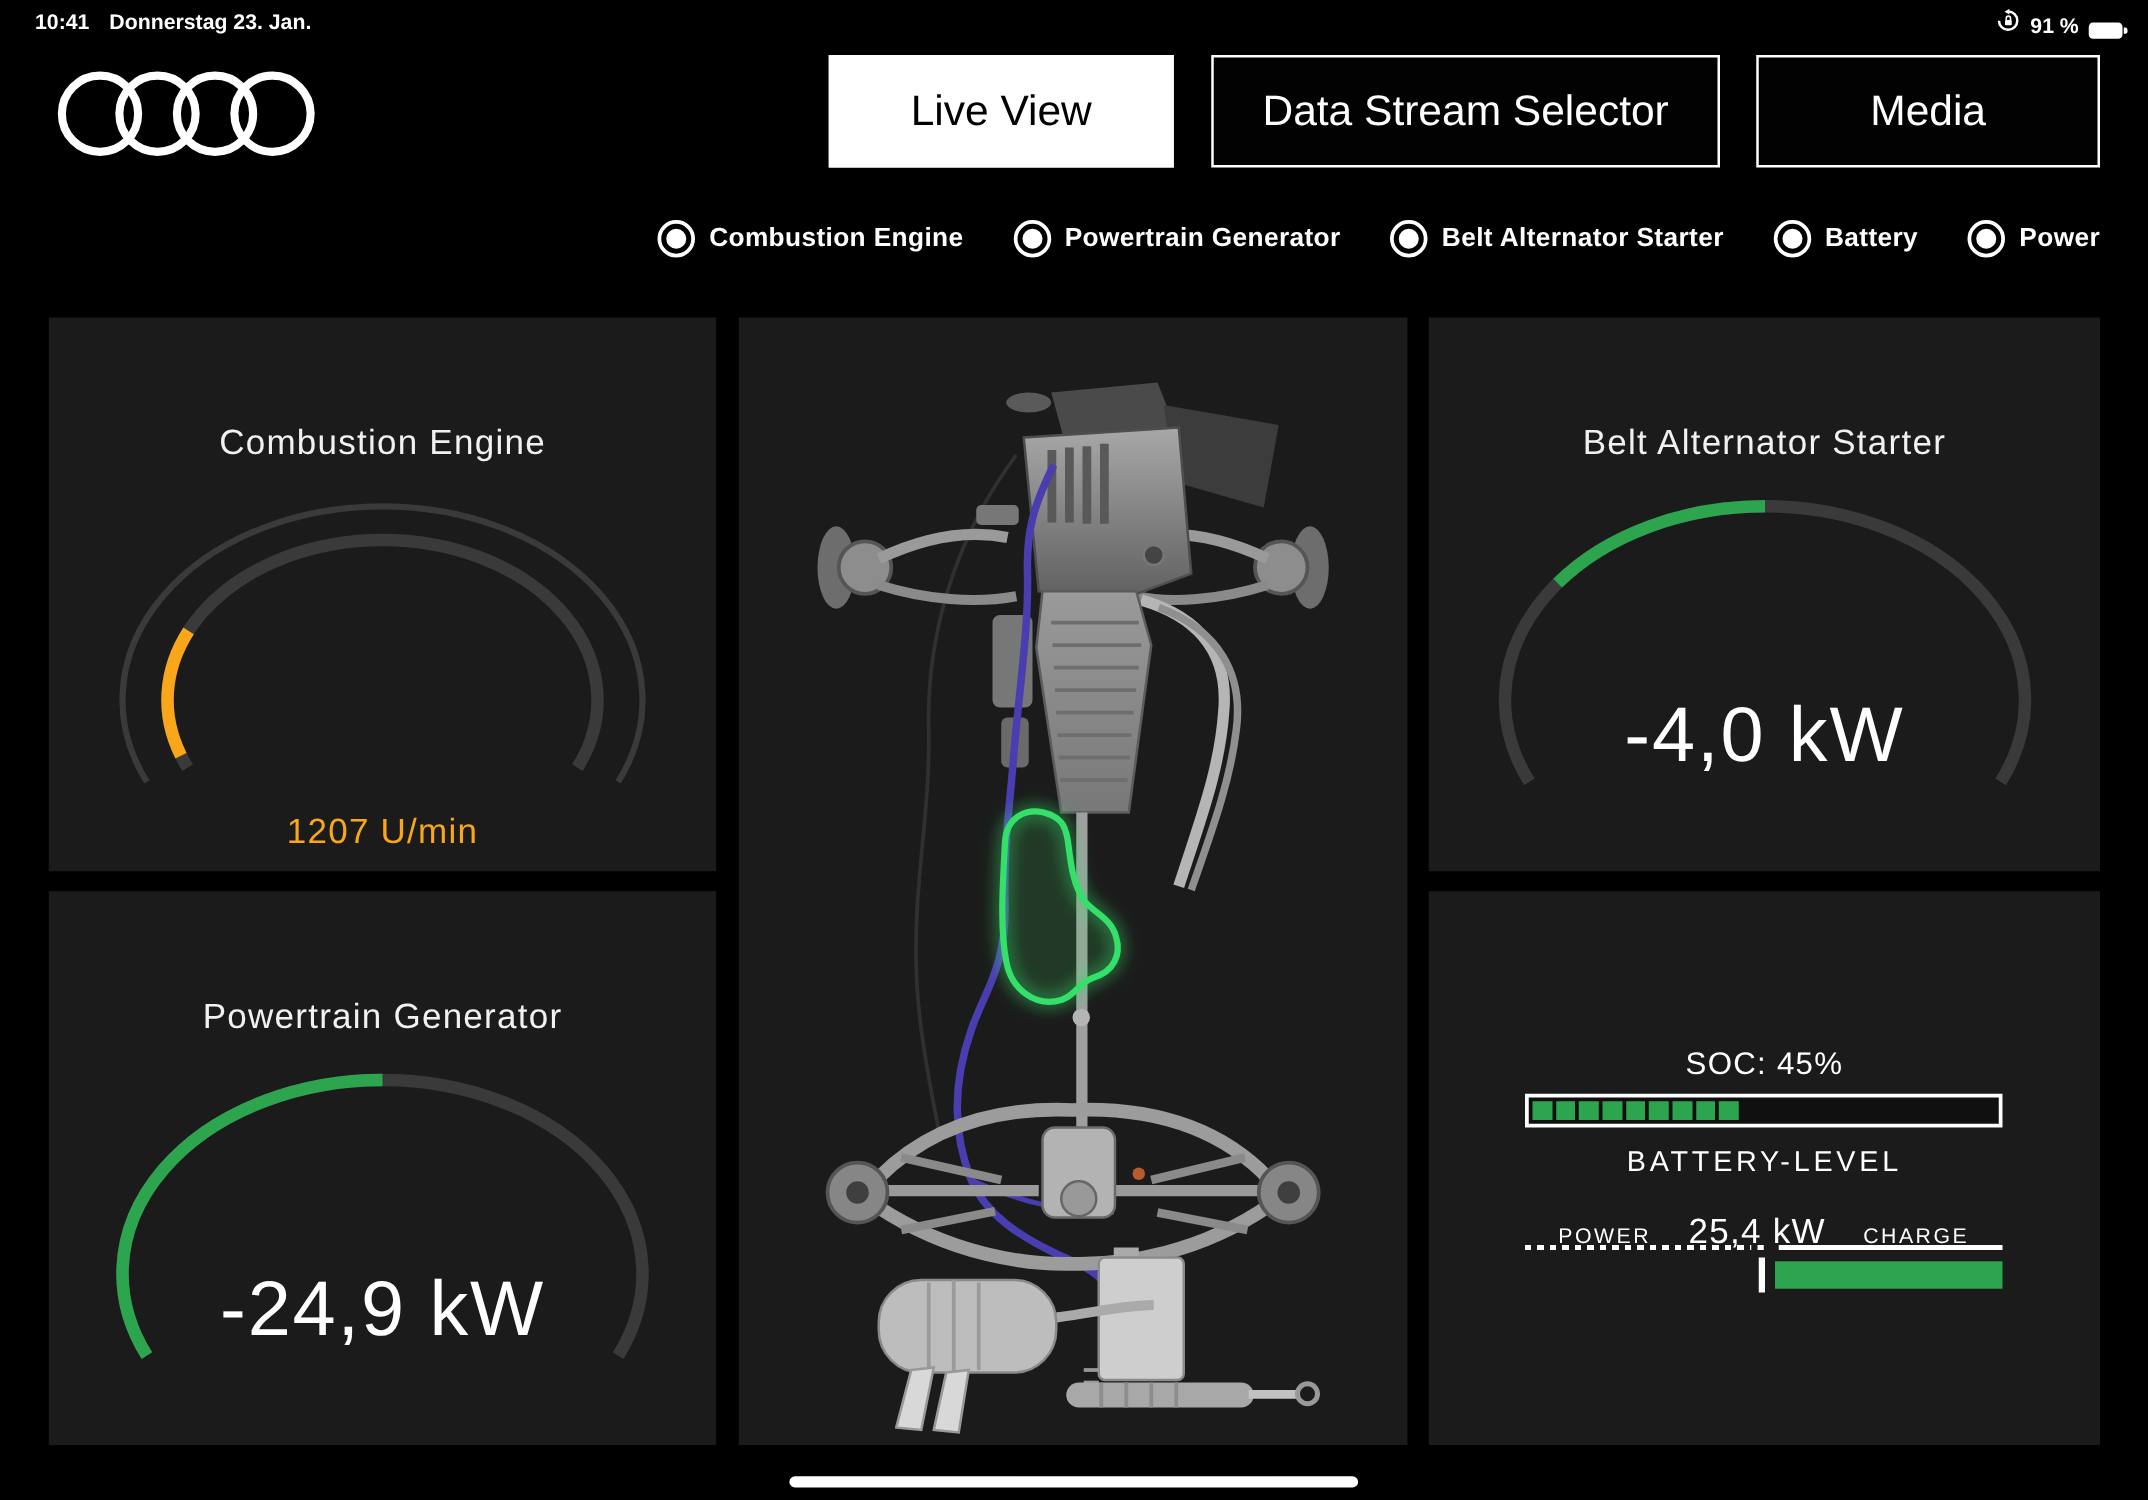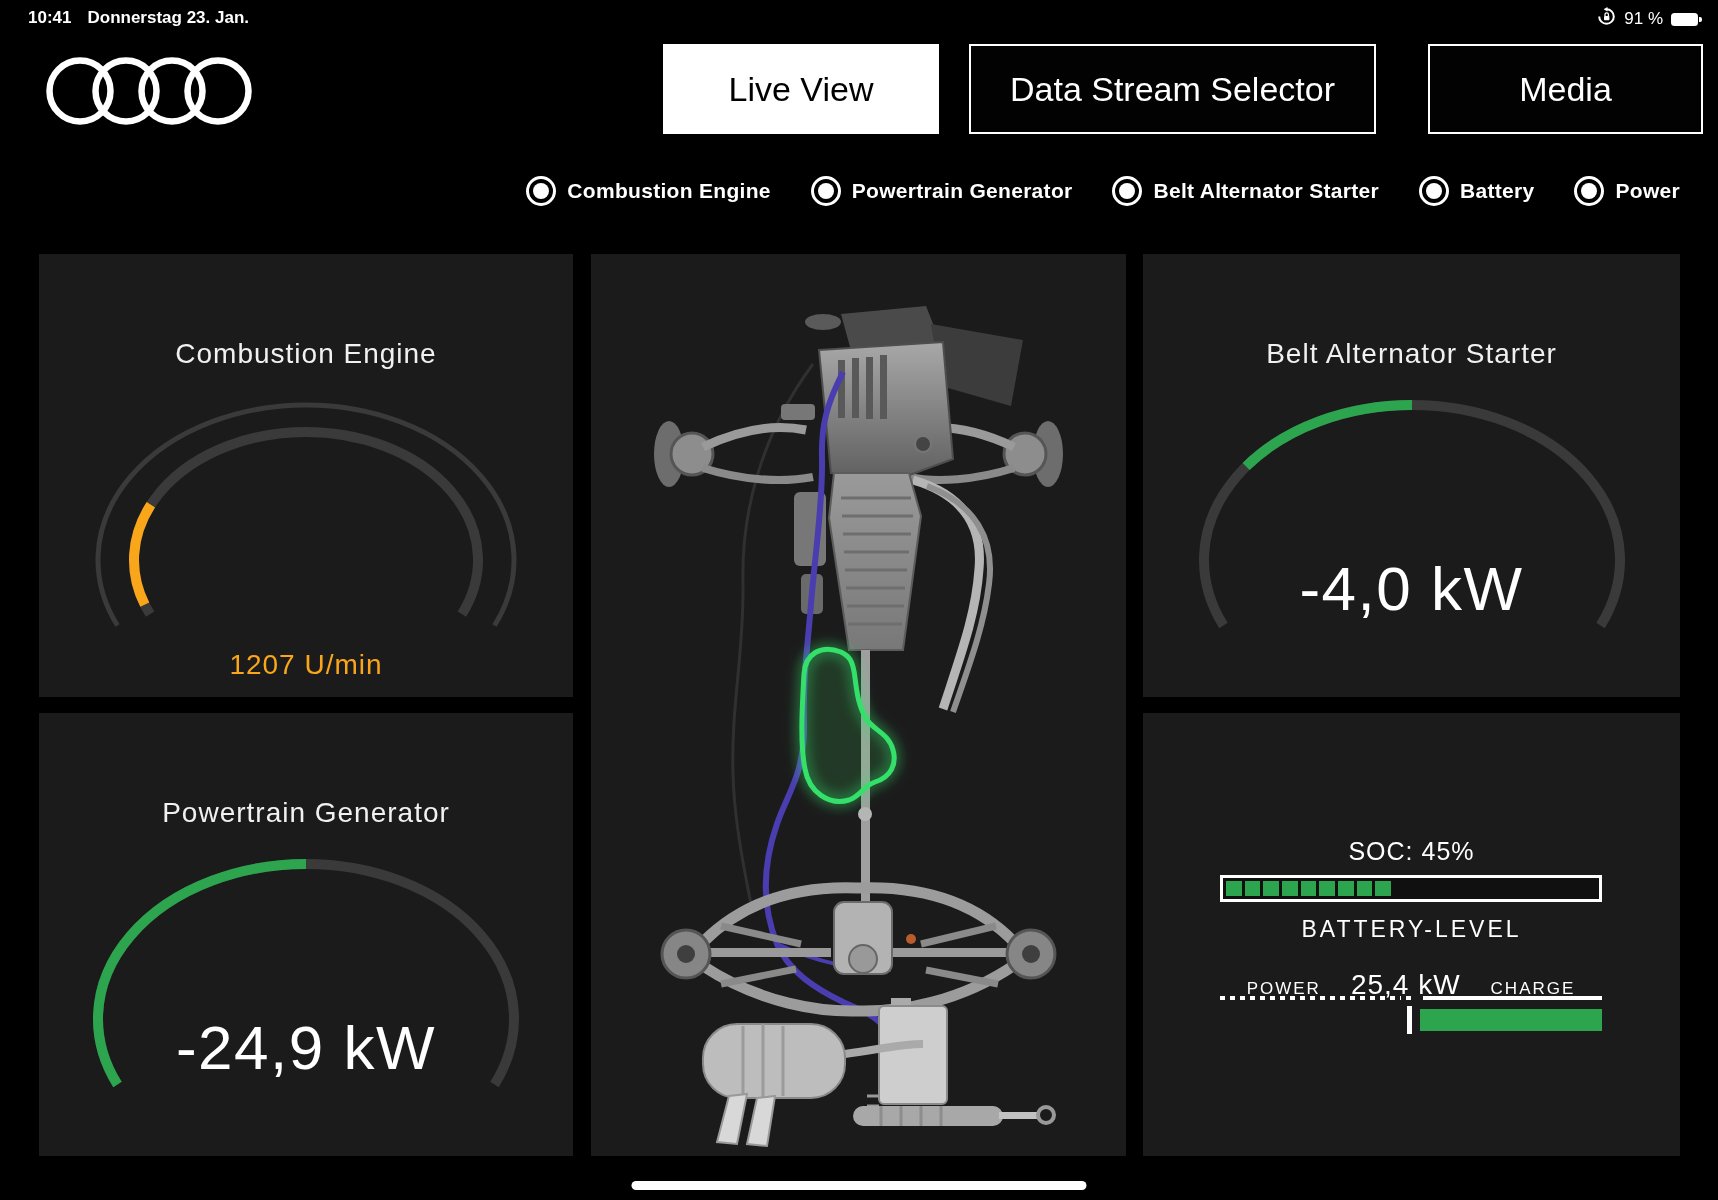--- a/index.html
+++ b/index.html
@@ -3,33 +3,33 @@
 <meta charset="utf-8">
 <style>
   html,body{margin:0;padding:0;background:#000;}
   body{font-family:"Liberation Sans",sans-serif;color:#fff;-webkit-font-smoothing:antialiased;}
   .stage{position:relative;width:1718px;height:1200px;background:#000;overflow:hidden;}
 
   
   .status-left{position:absolute;left:28px;top:8px;display:flex;gap:16px;font-size:17px;align-items:center;}
   .status-time{font-weight:700;}
   .status-date{font-weight:600;}
-  .status-right{position:absolute;right:20px;top:7px;display:flex;align-items:center;gap:8px;font-size:17px;font-weight:400;}
+  .status-right{position:absolute;right:20px;top:7px;display:flex;align-items:flex-end;gap:8px;font-size:17px;font-weight:700;}
   .batt{position:relative;width:27px;height:13px;background:#fff;border-radius:3.5px;}
   .batt::after{content:"";position:absolute;right:-4px;top:4px;width:3px;height:5px;background:#fff;border-radius:0 2px 2px 0;}
 
   
   .rings{position:absolute;left:44px;top:52px;}
   .app-title{position:absolute;left:299px;top:63px;font-size:37px;font-weight:700;letter-spacing:3px;}
   .tab{position:absolute;top:44px;height:90px;box-sizing:border-box;background:#020202;border:2.5px solid #fff;
        color:#fff;display:flex;align-items:center;justify-content:center;font-size:34px;cursor:pointer;}
   .tab.active{background:#fff;color:#000;}
   #tab-0{left:663px;width:276px;}
   #tab-1{left:969px;width:407px;}
-  #tab-2{left:1405px;width:275px;margin-left:23px;}
+  #tab-2{left:1405px;width:275px;}
 
   
   .toggles{position:absolute;top:176px;right:38px;display:flex;align-items:center;gap:40px;}
   .toggle{display:flex;align-items:center;gap:11px;cursor:pointer;}
   .radio{width:30px;height:30px;box-sizing:border-box;border:3px solid #fff;border-radius:50%;
          display:flex;align-items:center;justify-content:center;flex:none;}
   .radio i{width:16px;height:16px;border-radius:50%;background:#fff;}
   .t-label{font-size:21px;font-weight:700;letter-spacing:.3px;white-space:nowrap;}
 
   

